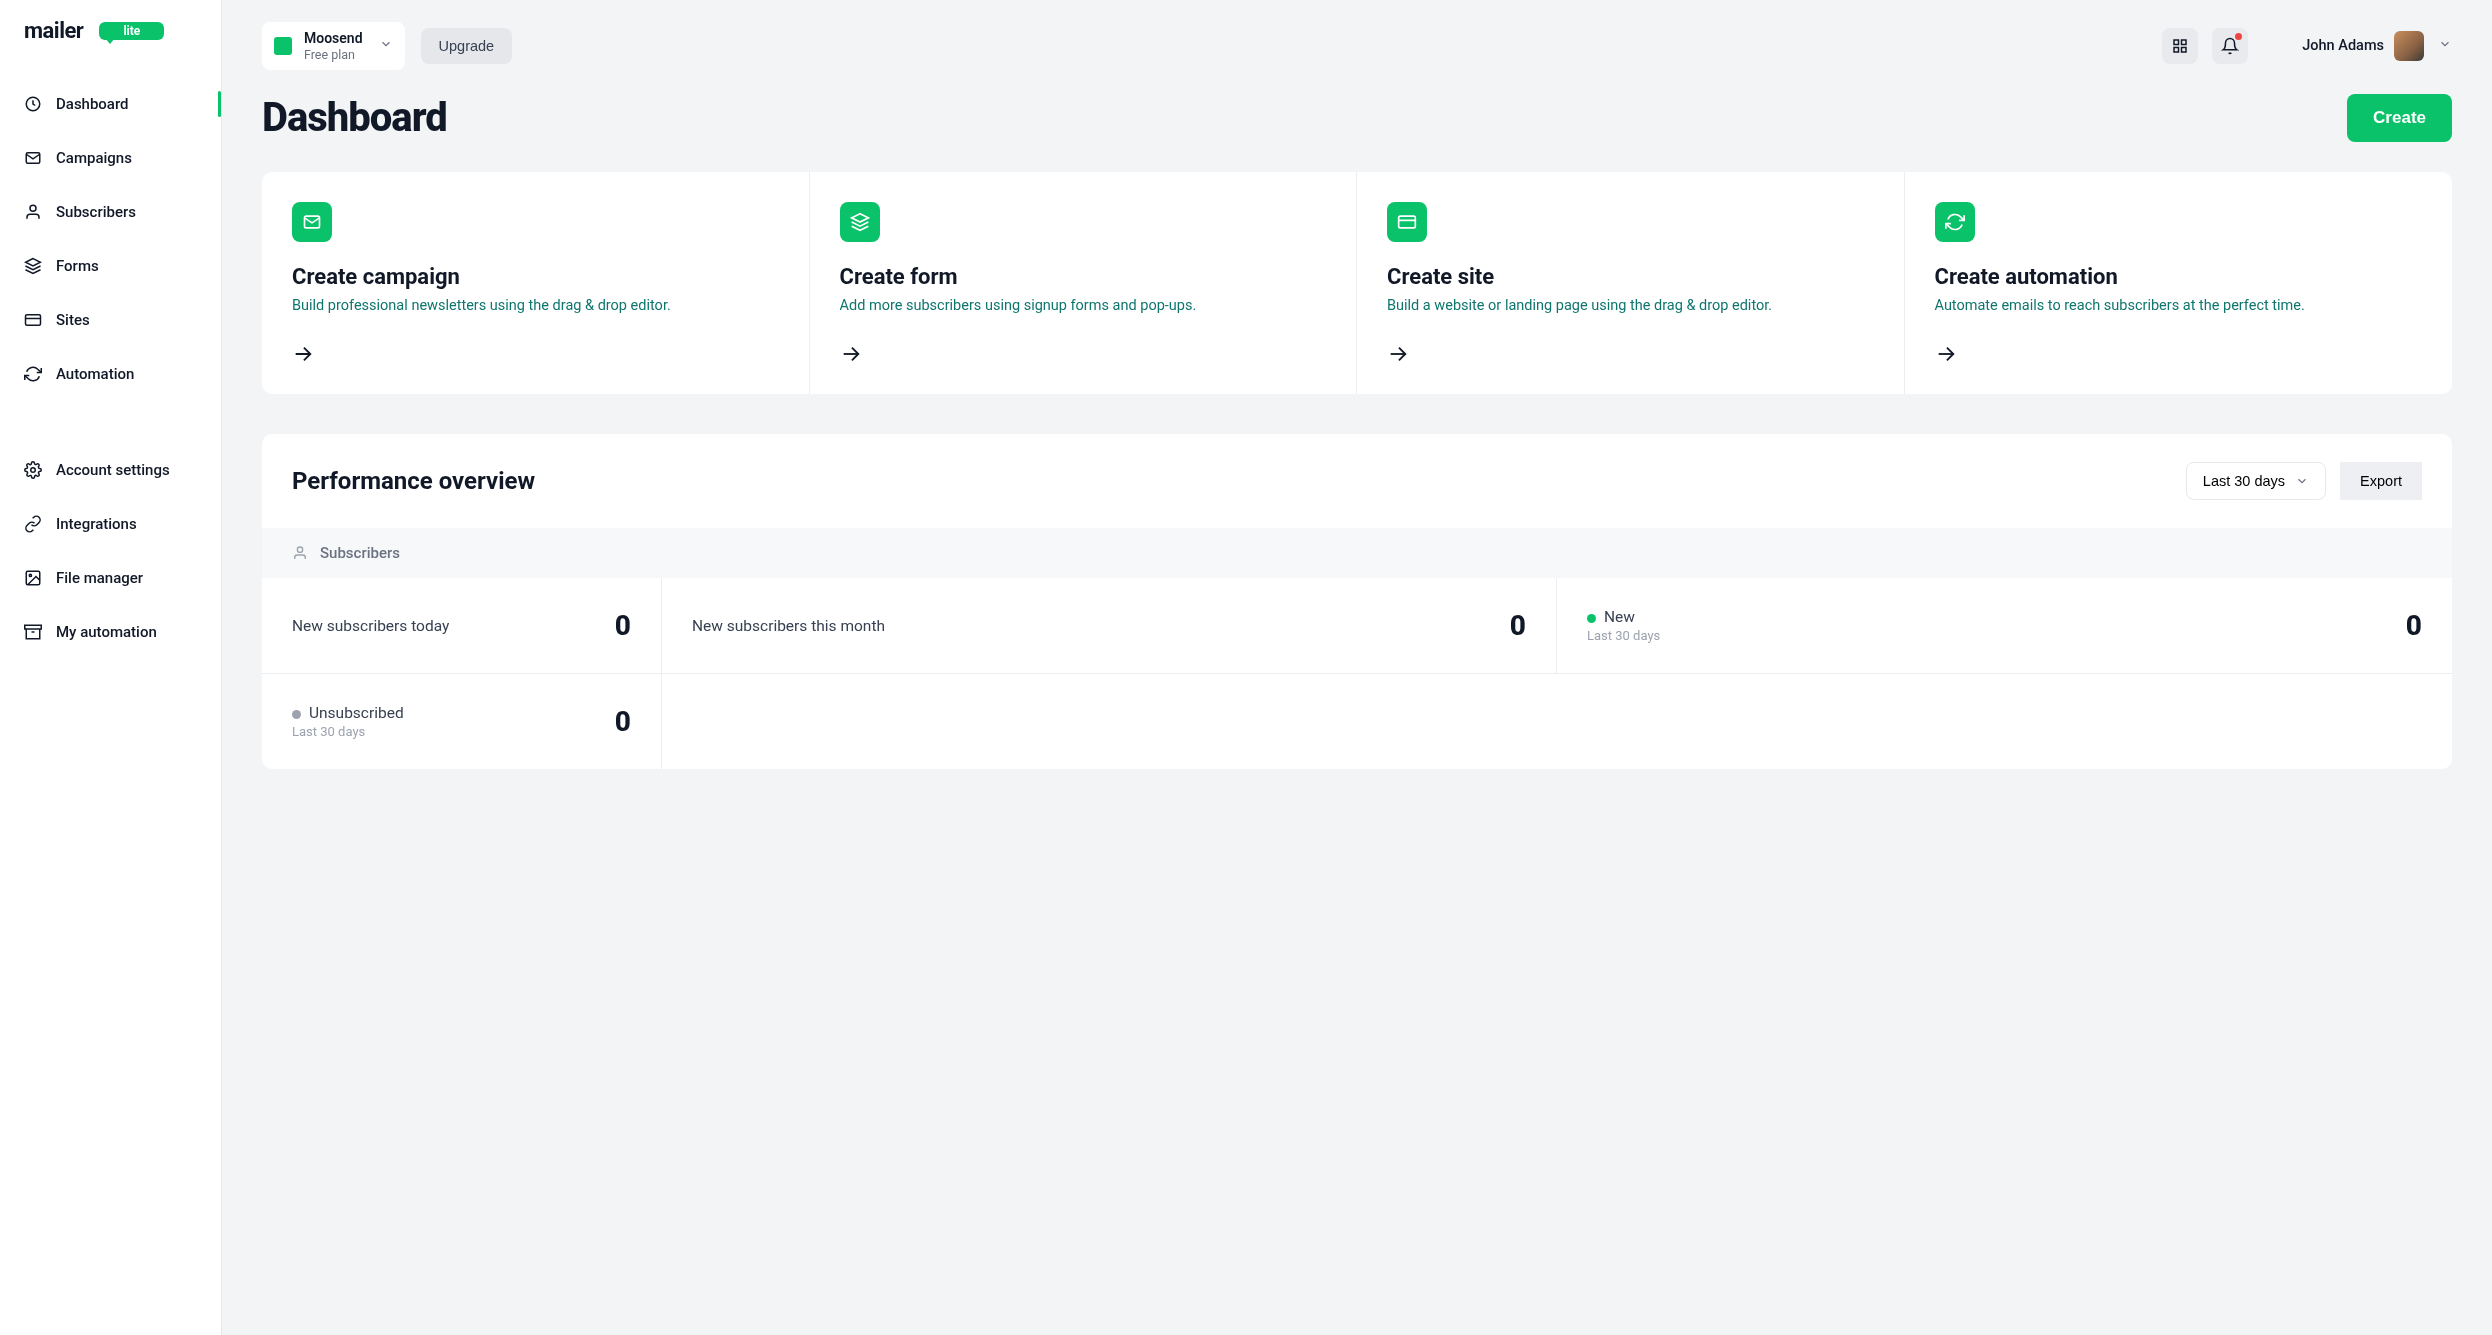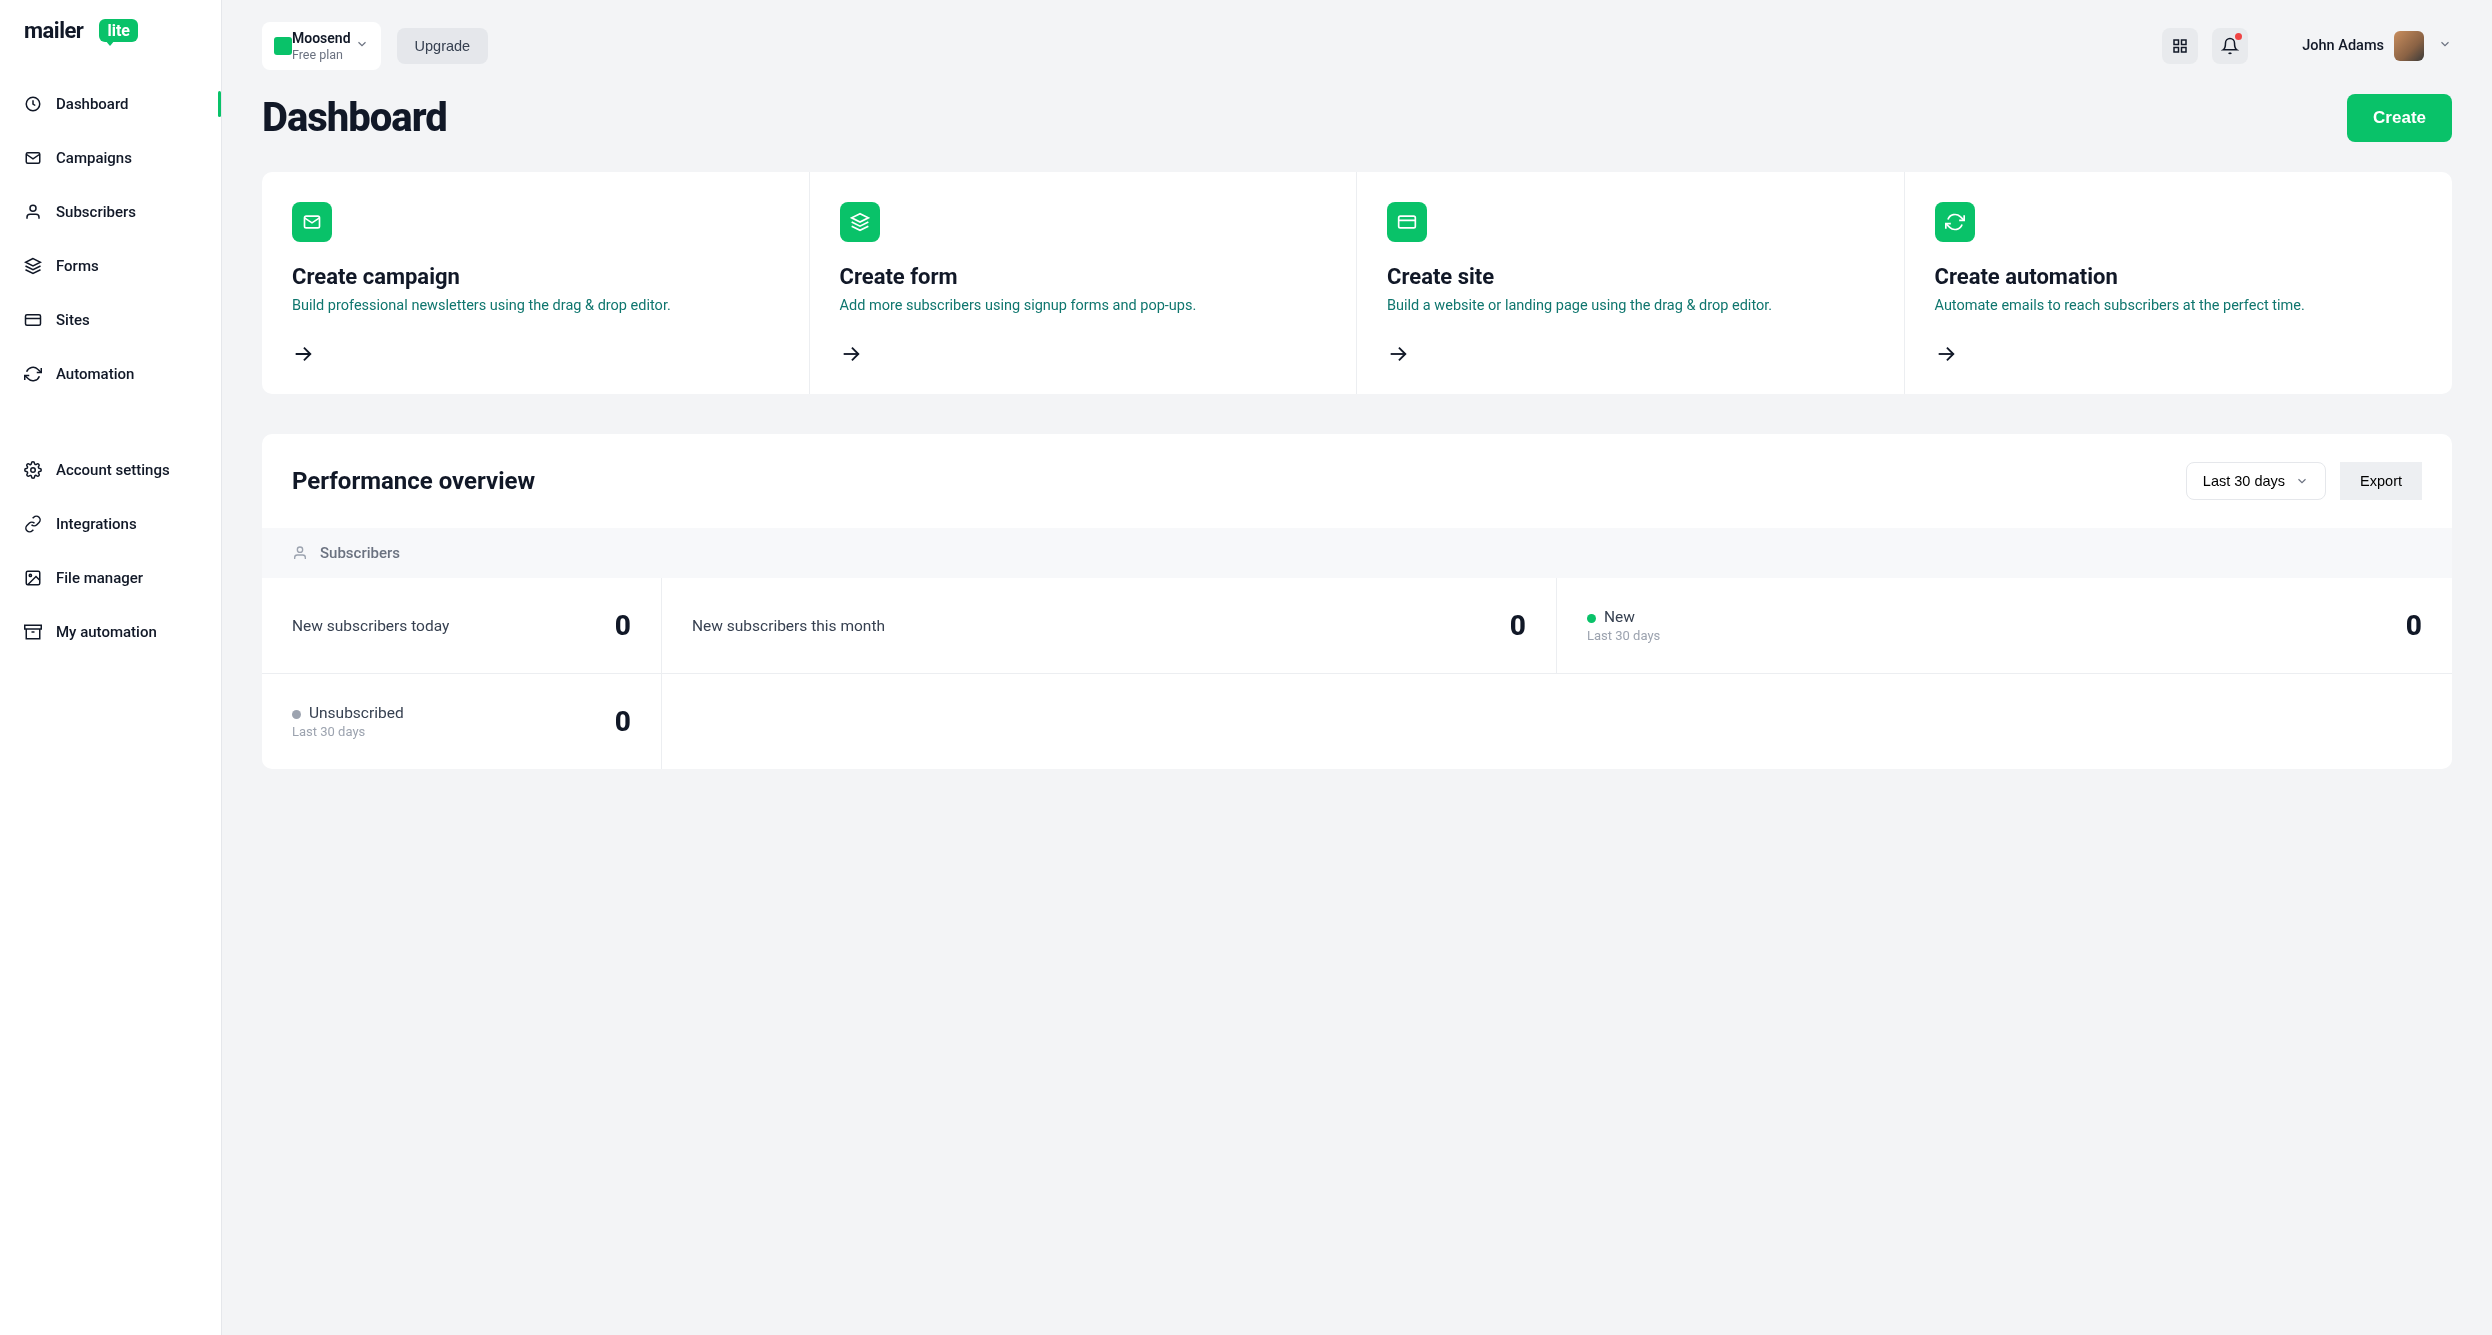--- a/index.html
+++ b/index.html
@@ -24,22 +24,22 @@
   display: flex;
   align-items: center;
   gap: 16px;
   padding: 0 24px 28px 24px;
 }
 .logo-text { font-weight: 700; font-size: 22px; letter-spacing: -0.5px; color: #111827; }
 .logo-badge {
   background: #09c269;
   color: #fff;
   font-weight: 700;
-  font-size: 16px;
-  padding: 2px 8px;
+  font-size: 12px;
+  padding: 2px 24px;
   border-radius: 6px;
   position: relative;
 }
 .logo-badge::after {
   content: "";
   position: absolute;
   bottom: -4px; left: 6px;
   width: 0; height: 0;
   border-left: 5px solid transparent;
   border-right: 5px solid transparent;
@@ -78,21 +78,21 @@
 
 .main { flex: 1; display: flex; flex-direction: column; }
 
 .topbar {
   display: flex;
   align-items: center;
   padding: 22px 40px 0 40px;
   gap: 16px;
 }
 .account-switch {
-  display: flex; align-items: center; 
+  display: flex; align-items: center; gap: 12px;
   background: #fff;
   border-radius: 8px;
   padding: 8px 12px;
 }
 .account-icon {
   width: 18px; height: 18px;
   background: #09c269;
   border-radius: 3px;
   position: relative;
 }

